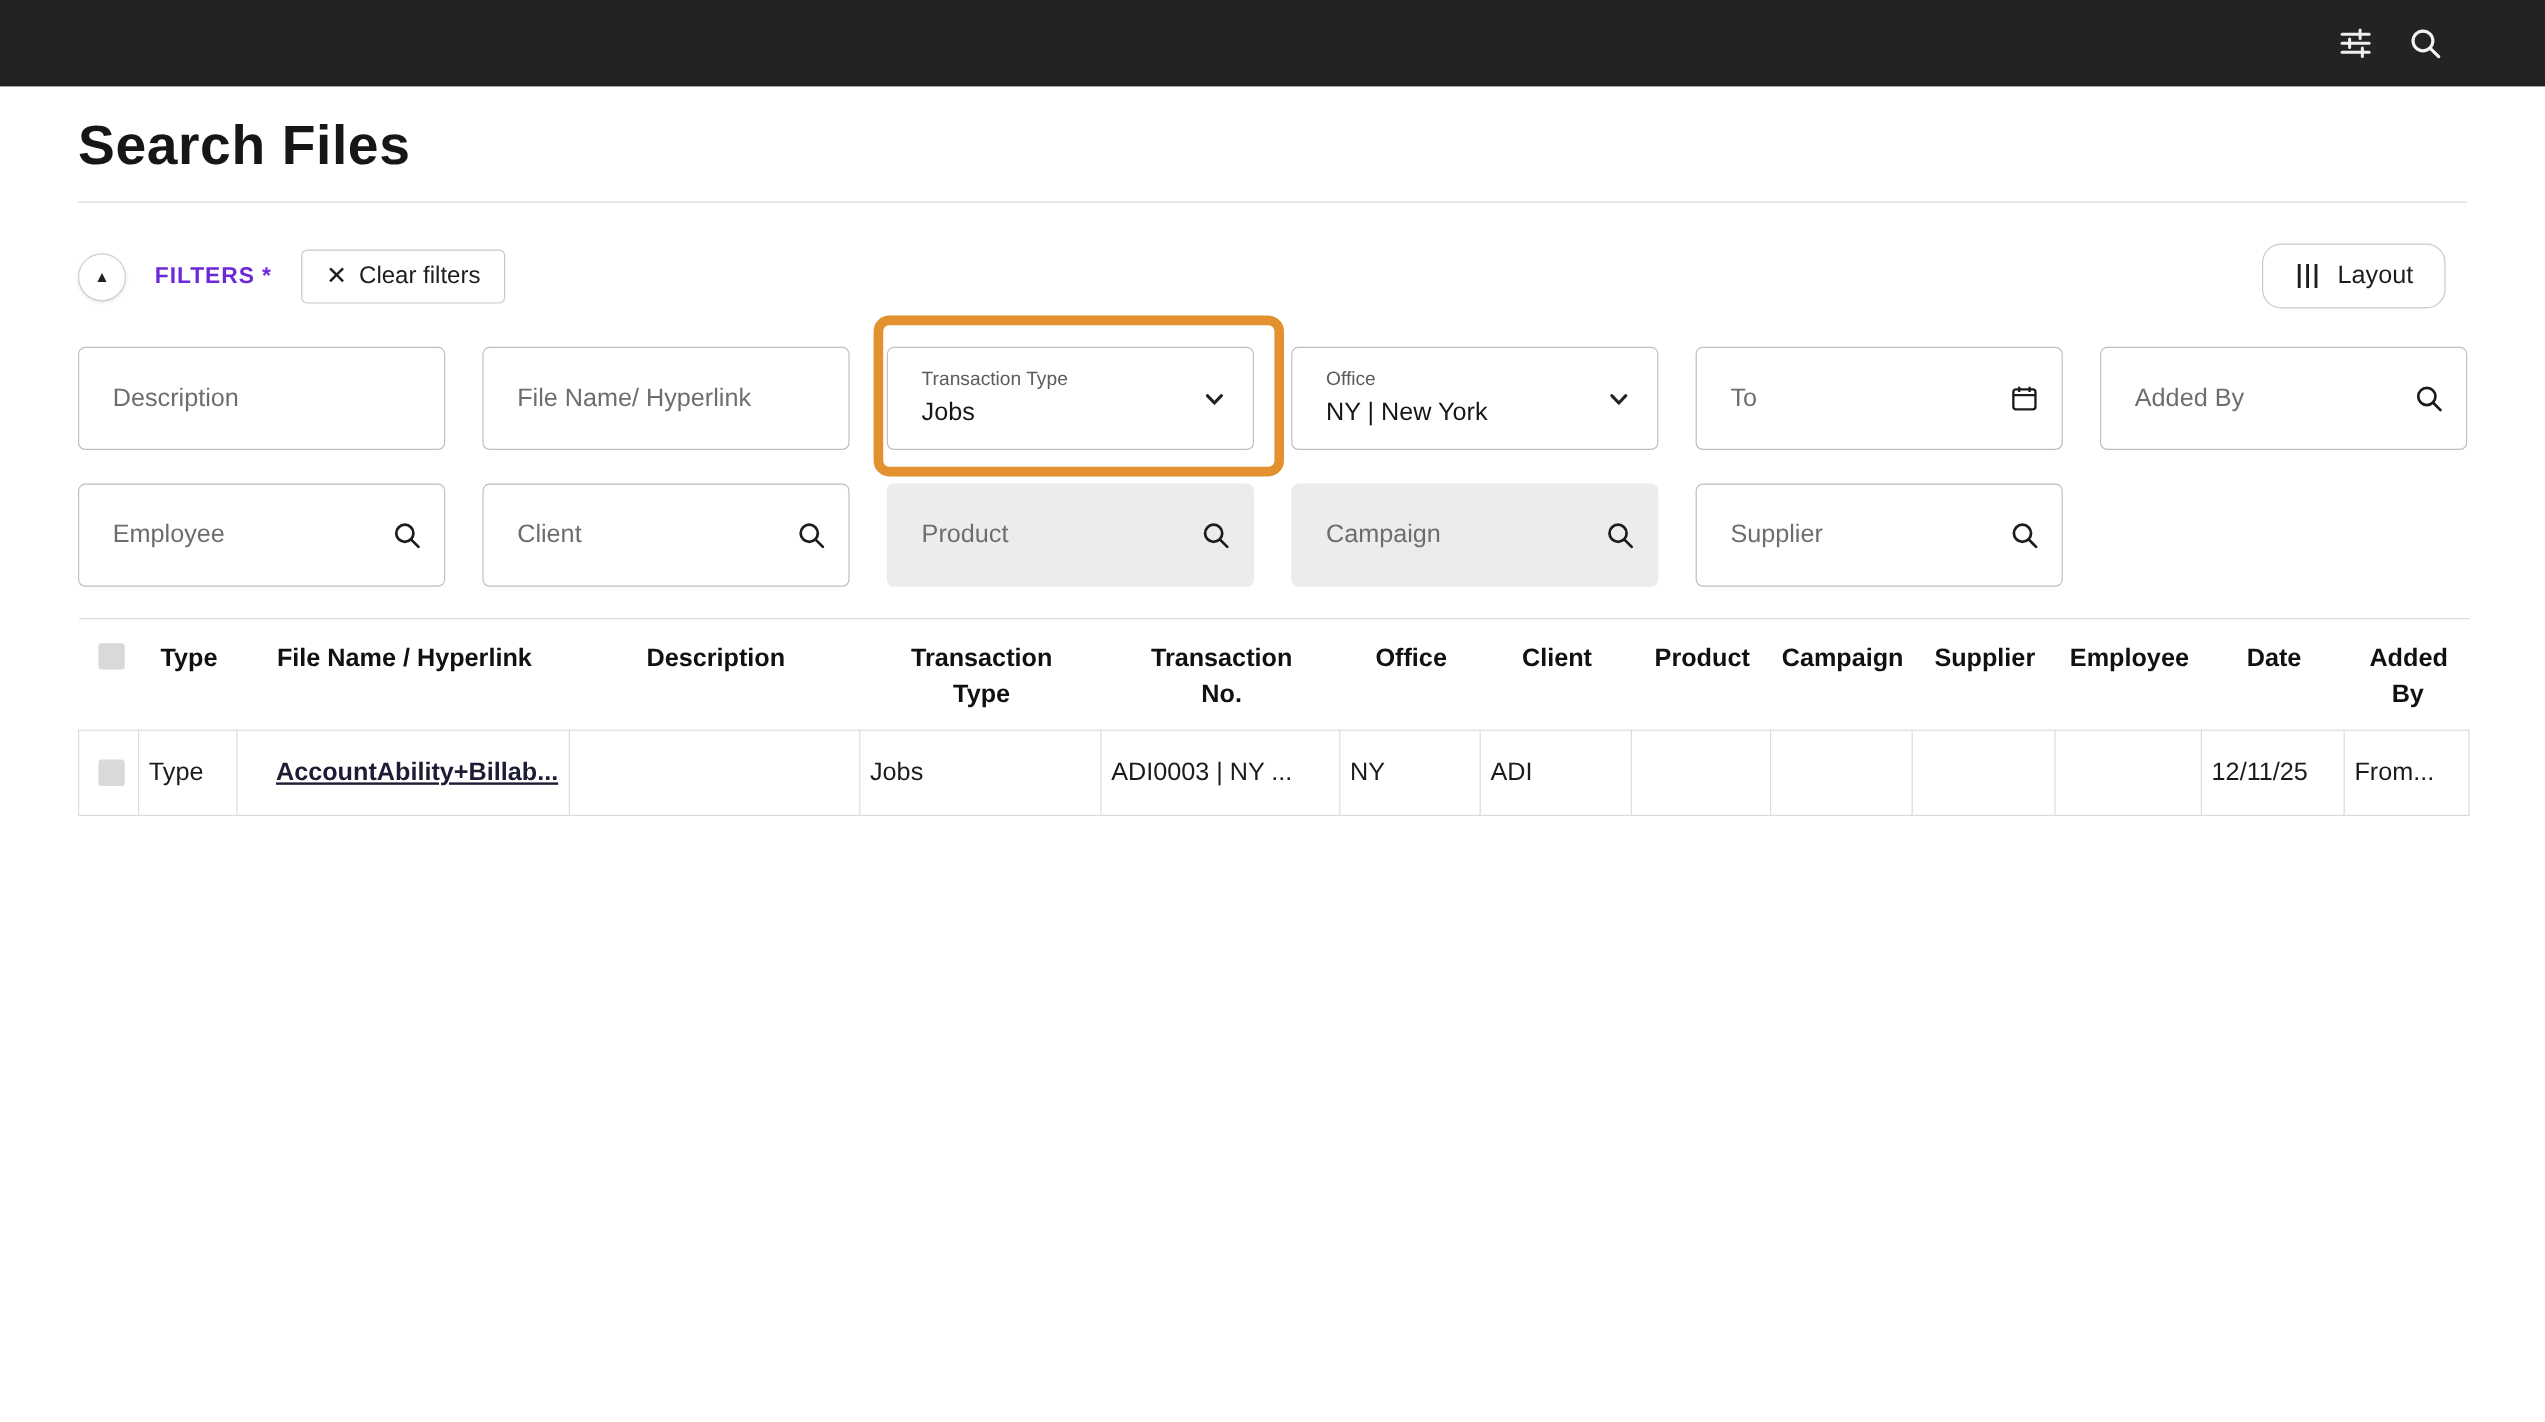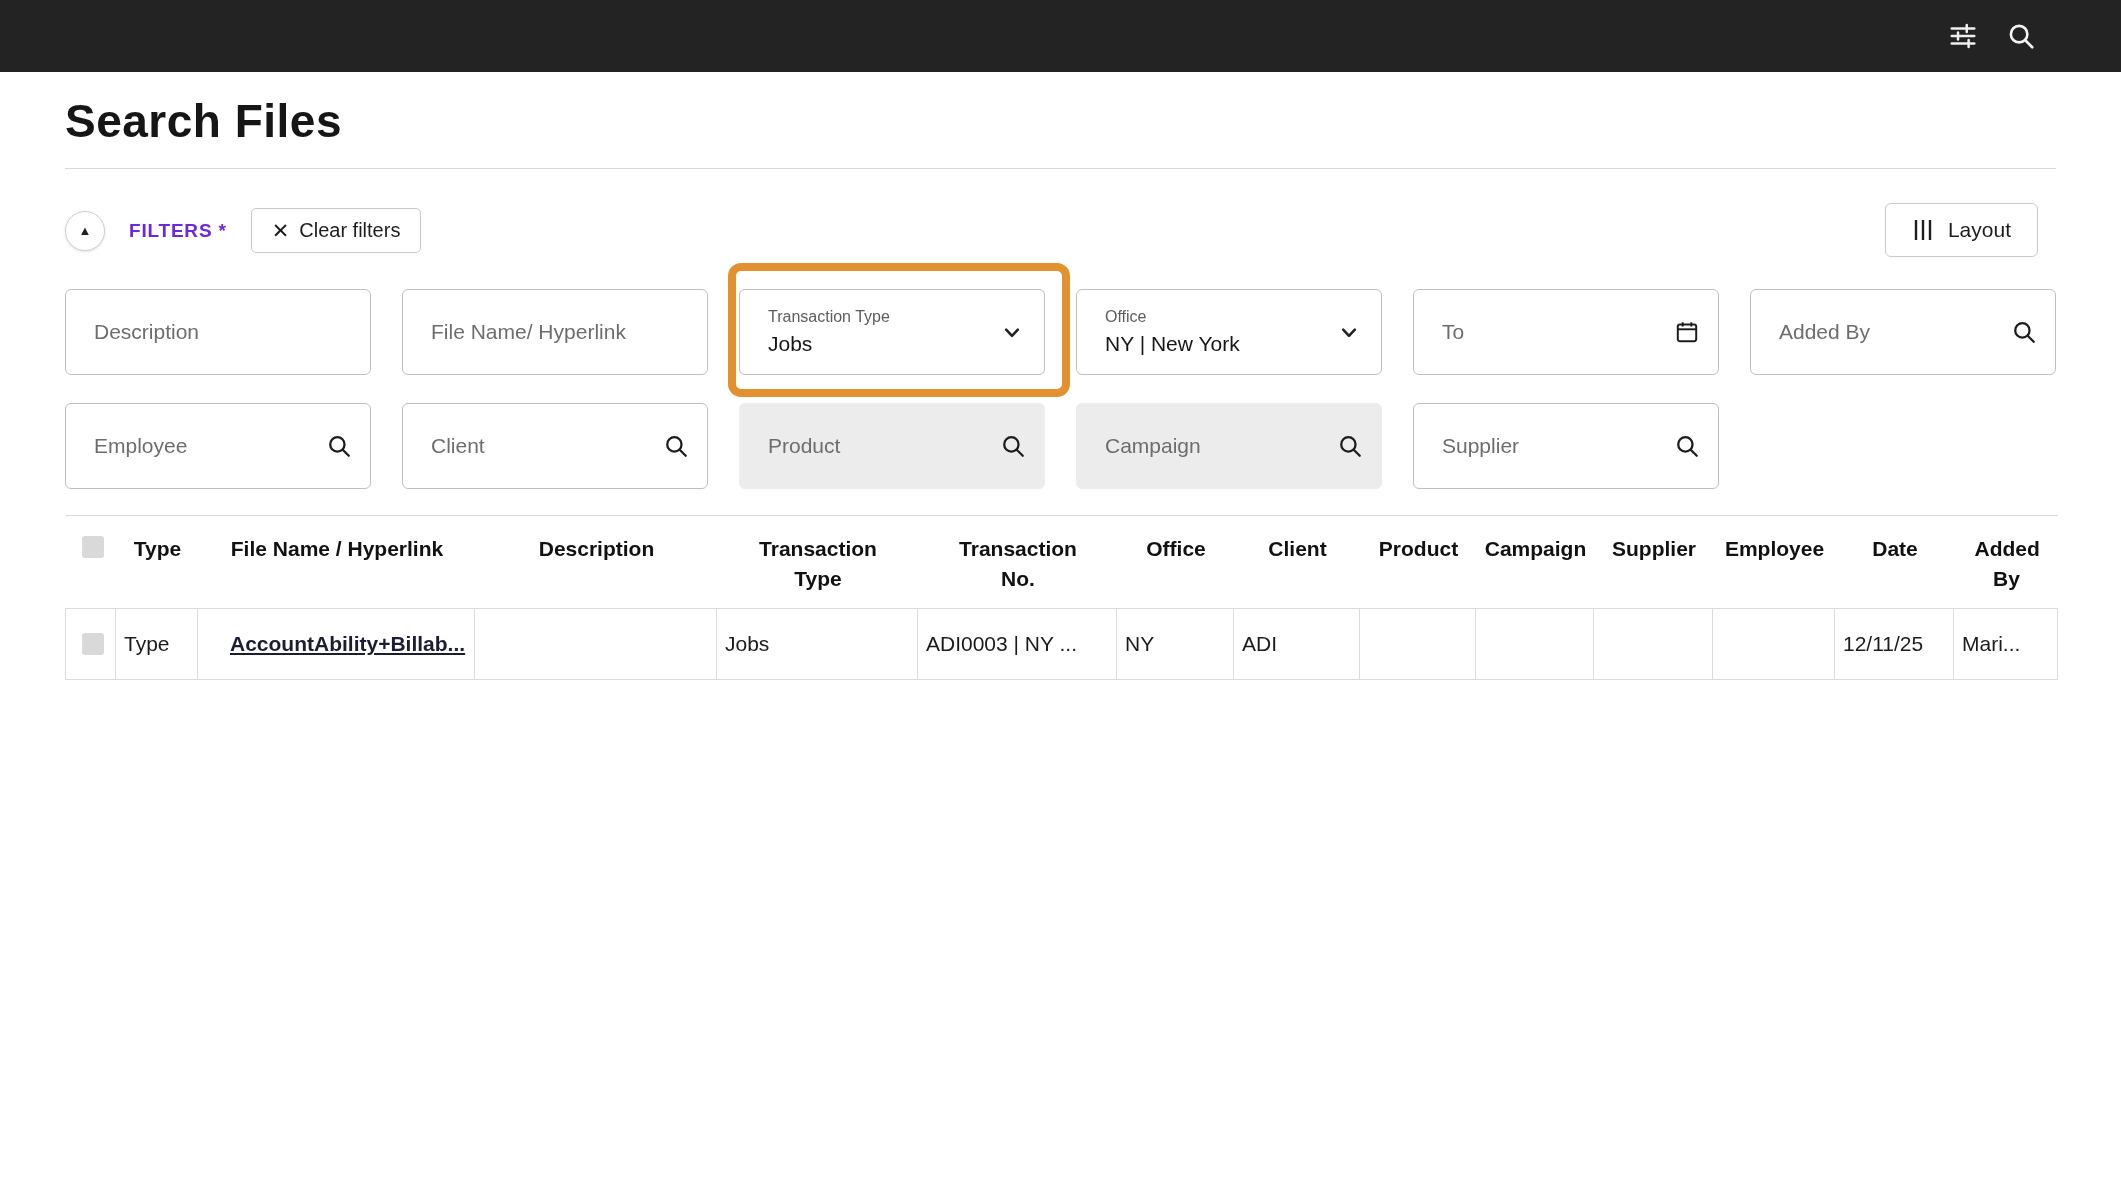--- a/index.html
+++ b/index.html
@@ -34,21 +34,21 @@
   }
   .filters-label{font-size:19px;font-weight:700;letter-spacing:.8px;color:#6d28d9;}
   .clear-btn{
     display:flex;align-items:center;gap:10px;background:#fff;border:1px solid #c9c9c9;
     border-radius:5px;height:45px;padding:0 20px;font-size:20px;color:#1d1d1d;cursor:pointer;
     font-family:inherit;
   }
   .clear-btn .x{font-size:21px;line-height:1;}
   .layout-btn{
     position:absolute;right:18px;top:0;display:flex;align-items:center;gap:14px;
-    background:#fff;border:1px solid #c9c9c9;border-radius:6px;height:54px;padding:0 26px;
+    background:#fff;border:1px solid #c9c9c9;border-radius:16px;height:54px;padding:0 26px;
     font-size:21px;color:#1d1d1d;cursor:pointer;font-family:inherit;
   }
   
   .filter-grid{
     margin-top:30px;display:grid;grid-template-columns:repeat(6,306px);
     column-gap:31px;row-gap:28px;
   }
   .field{
     position:relative;height:86px;border:1px solid #bfbfbf;border-radius:6px;background:#fff;
     display:flex;align-items:center;padding:0 56px 0 28px;box-sizing:border-box;
@@ -298,18 +298,18 @@
           <td></td>
           <td>Jobs</td>
           <td>ADI0003 | NY ...</td>
           <td>NY</td>
           <td>ADI</td>
           <td></td>
           <td></td>
           <td></td>
           <td></td>
           <td>12/11/25</td>
-          <td>Mari...</td>
+          <td>From...</td>
         </tr>
       </tbody>
     </table>
   </div>
 </main>
 
 </body></html>

